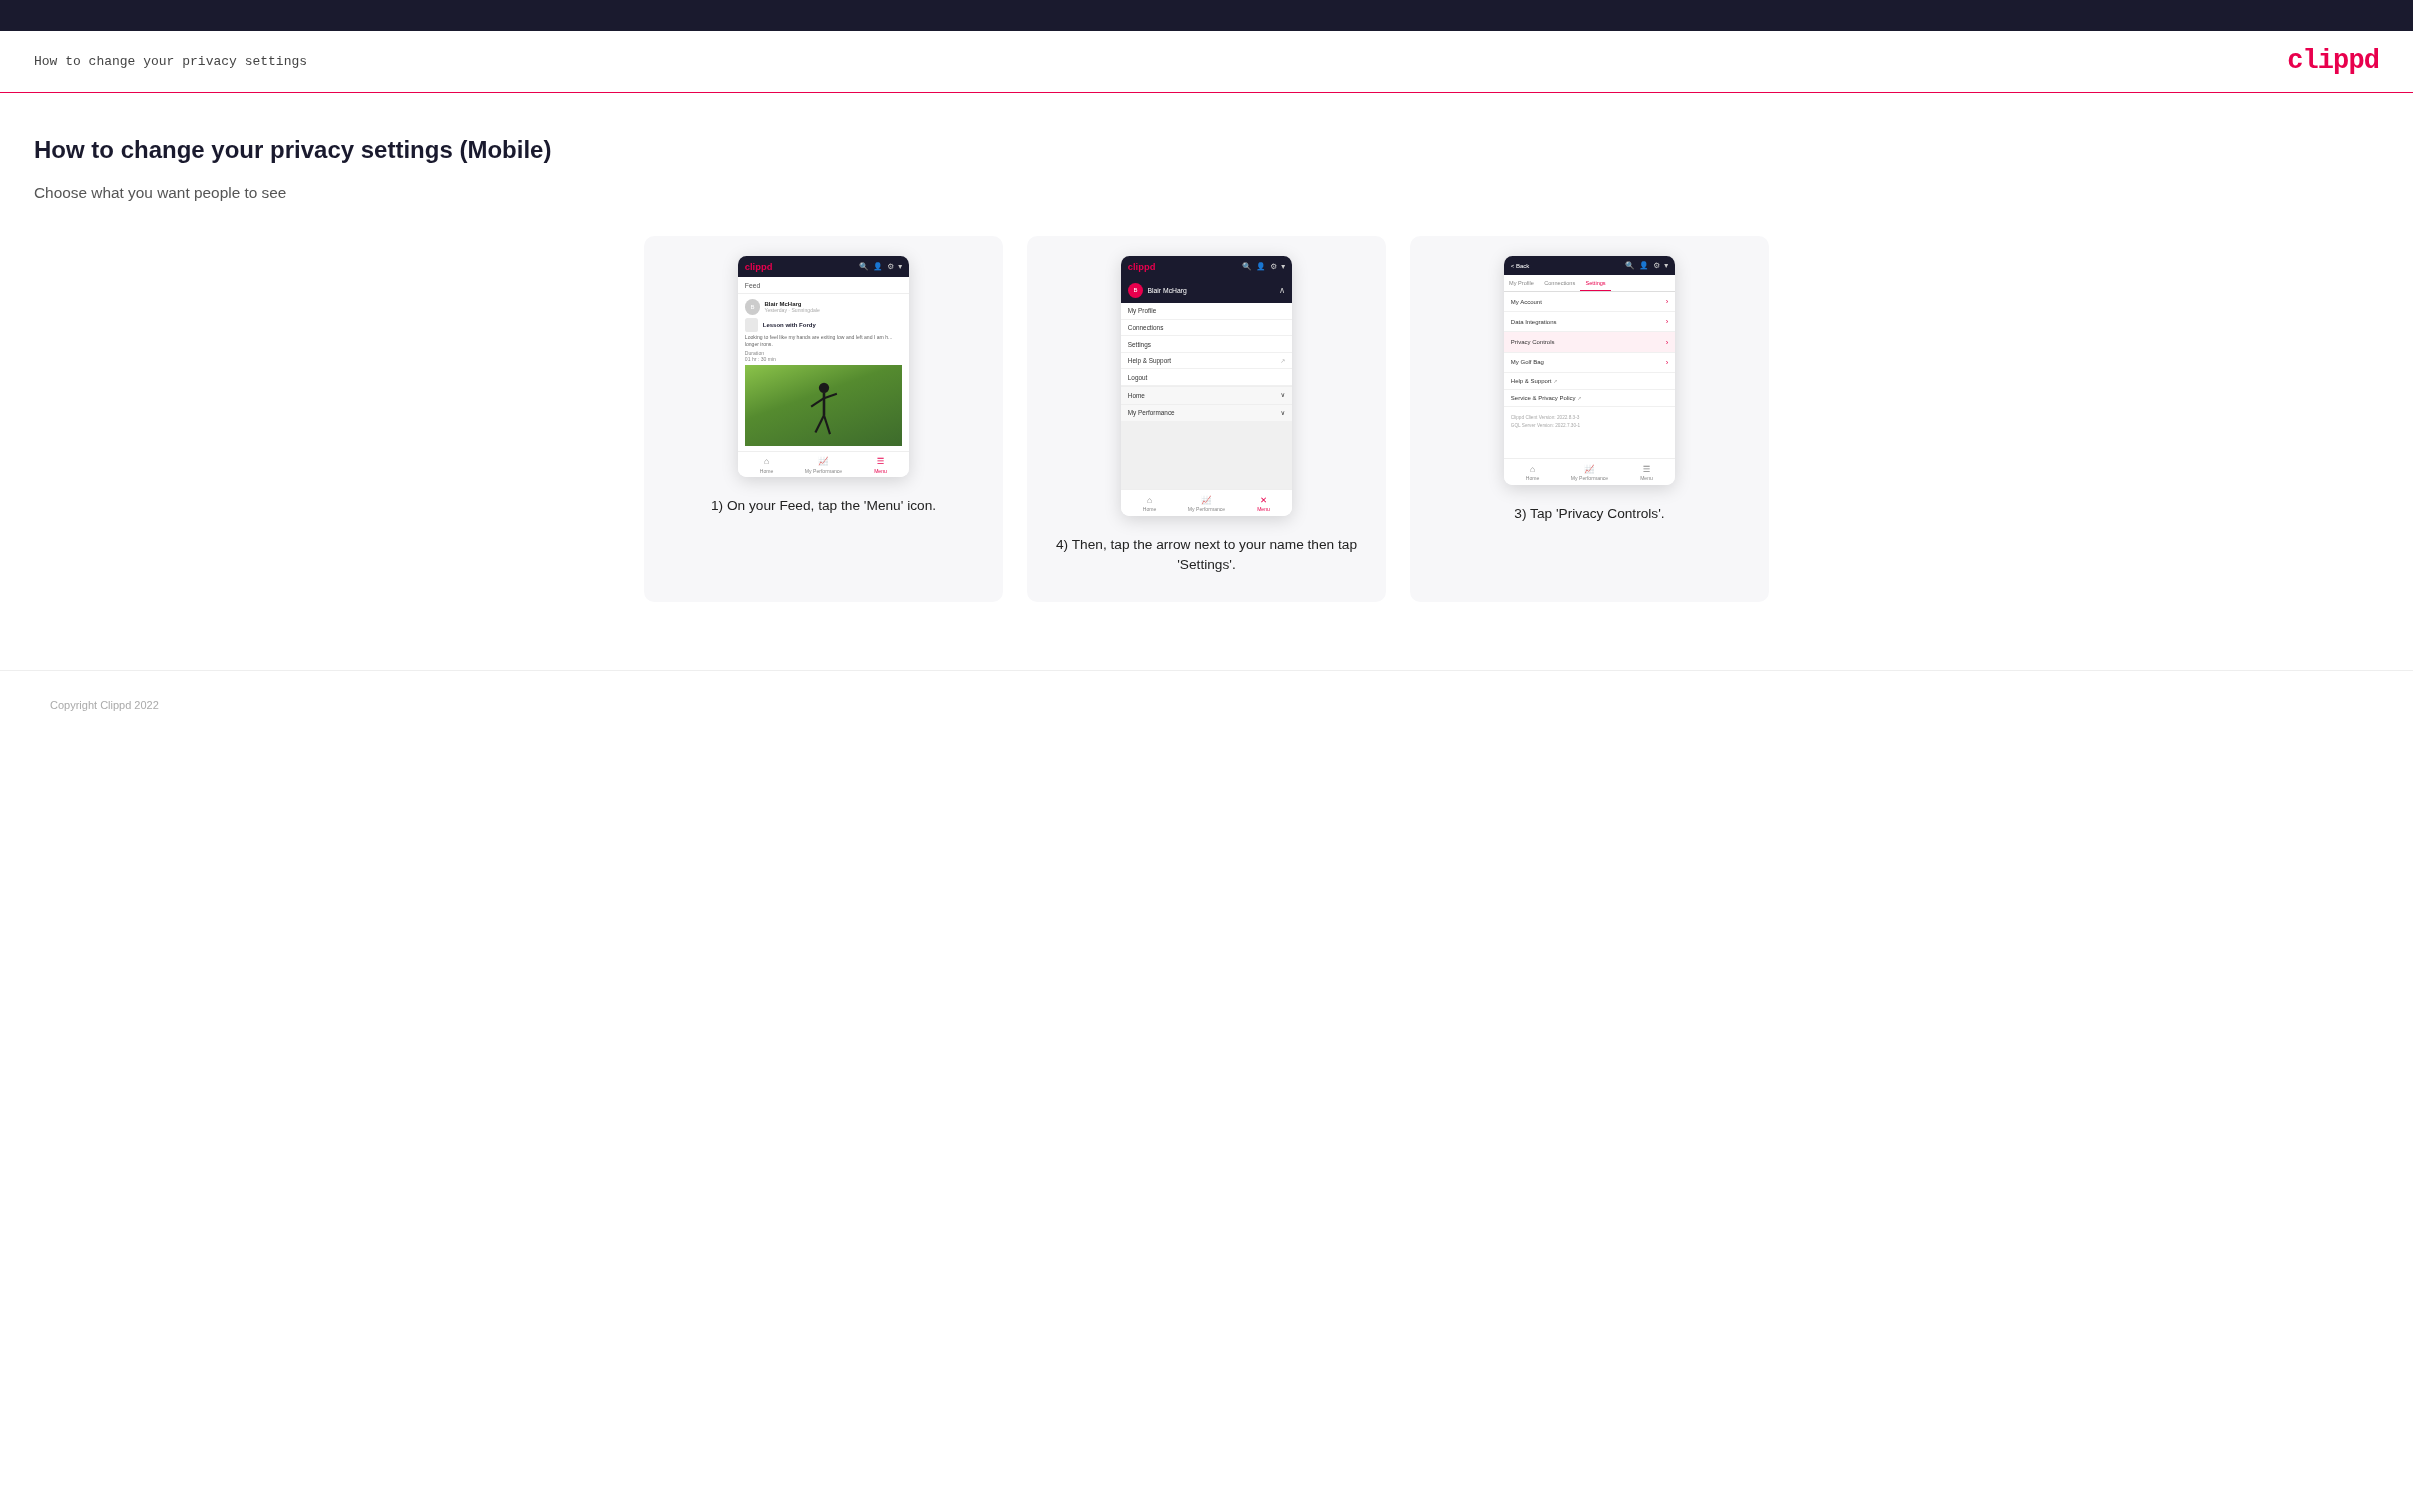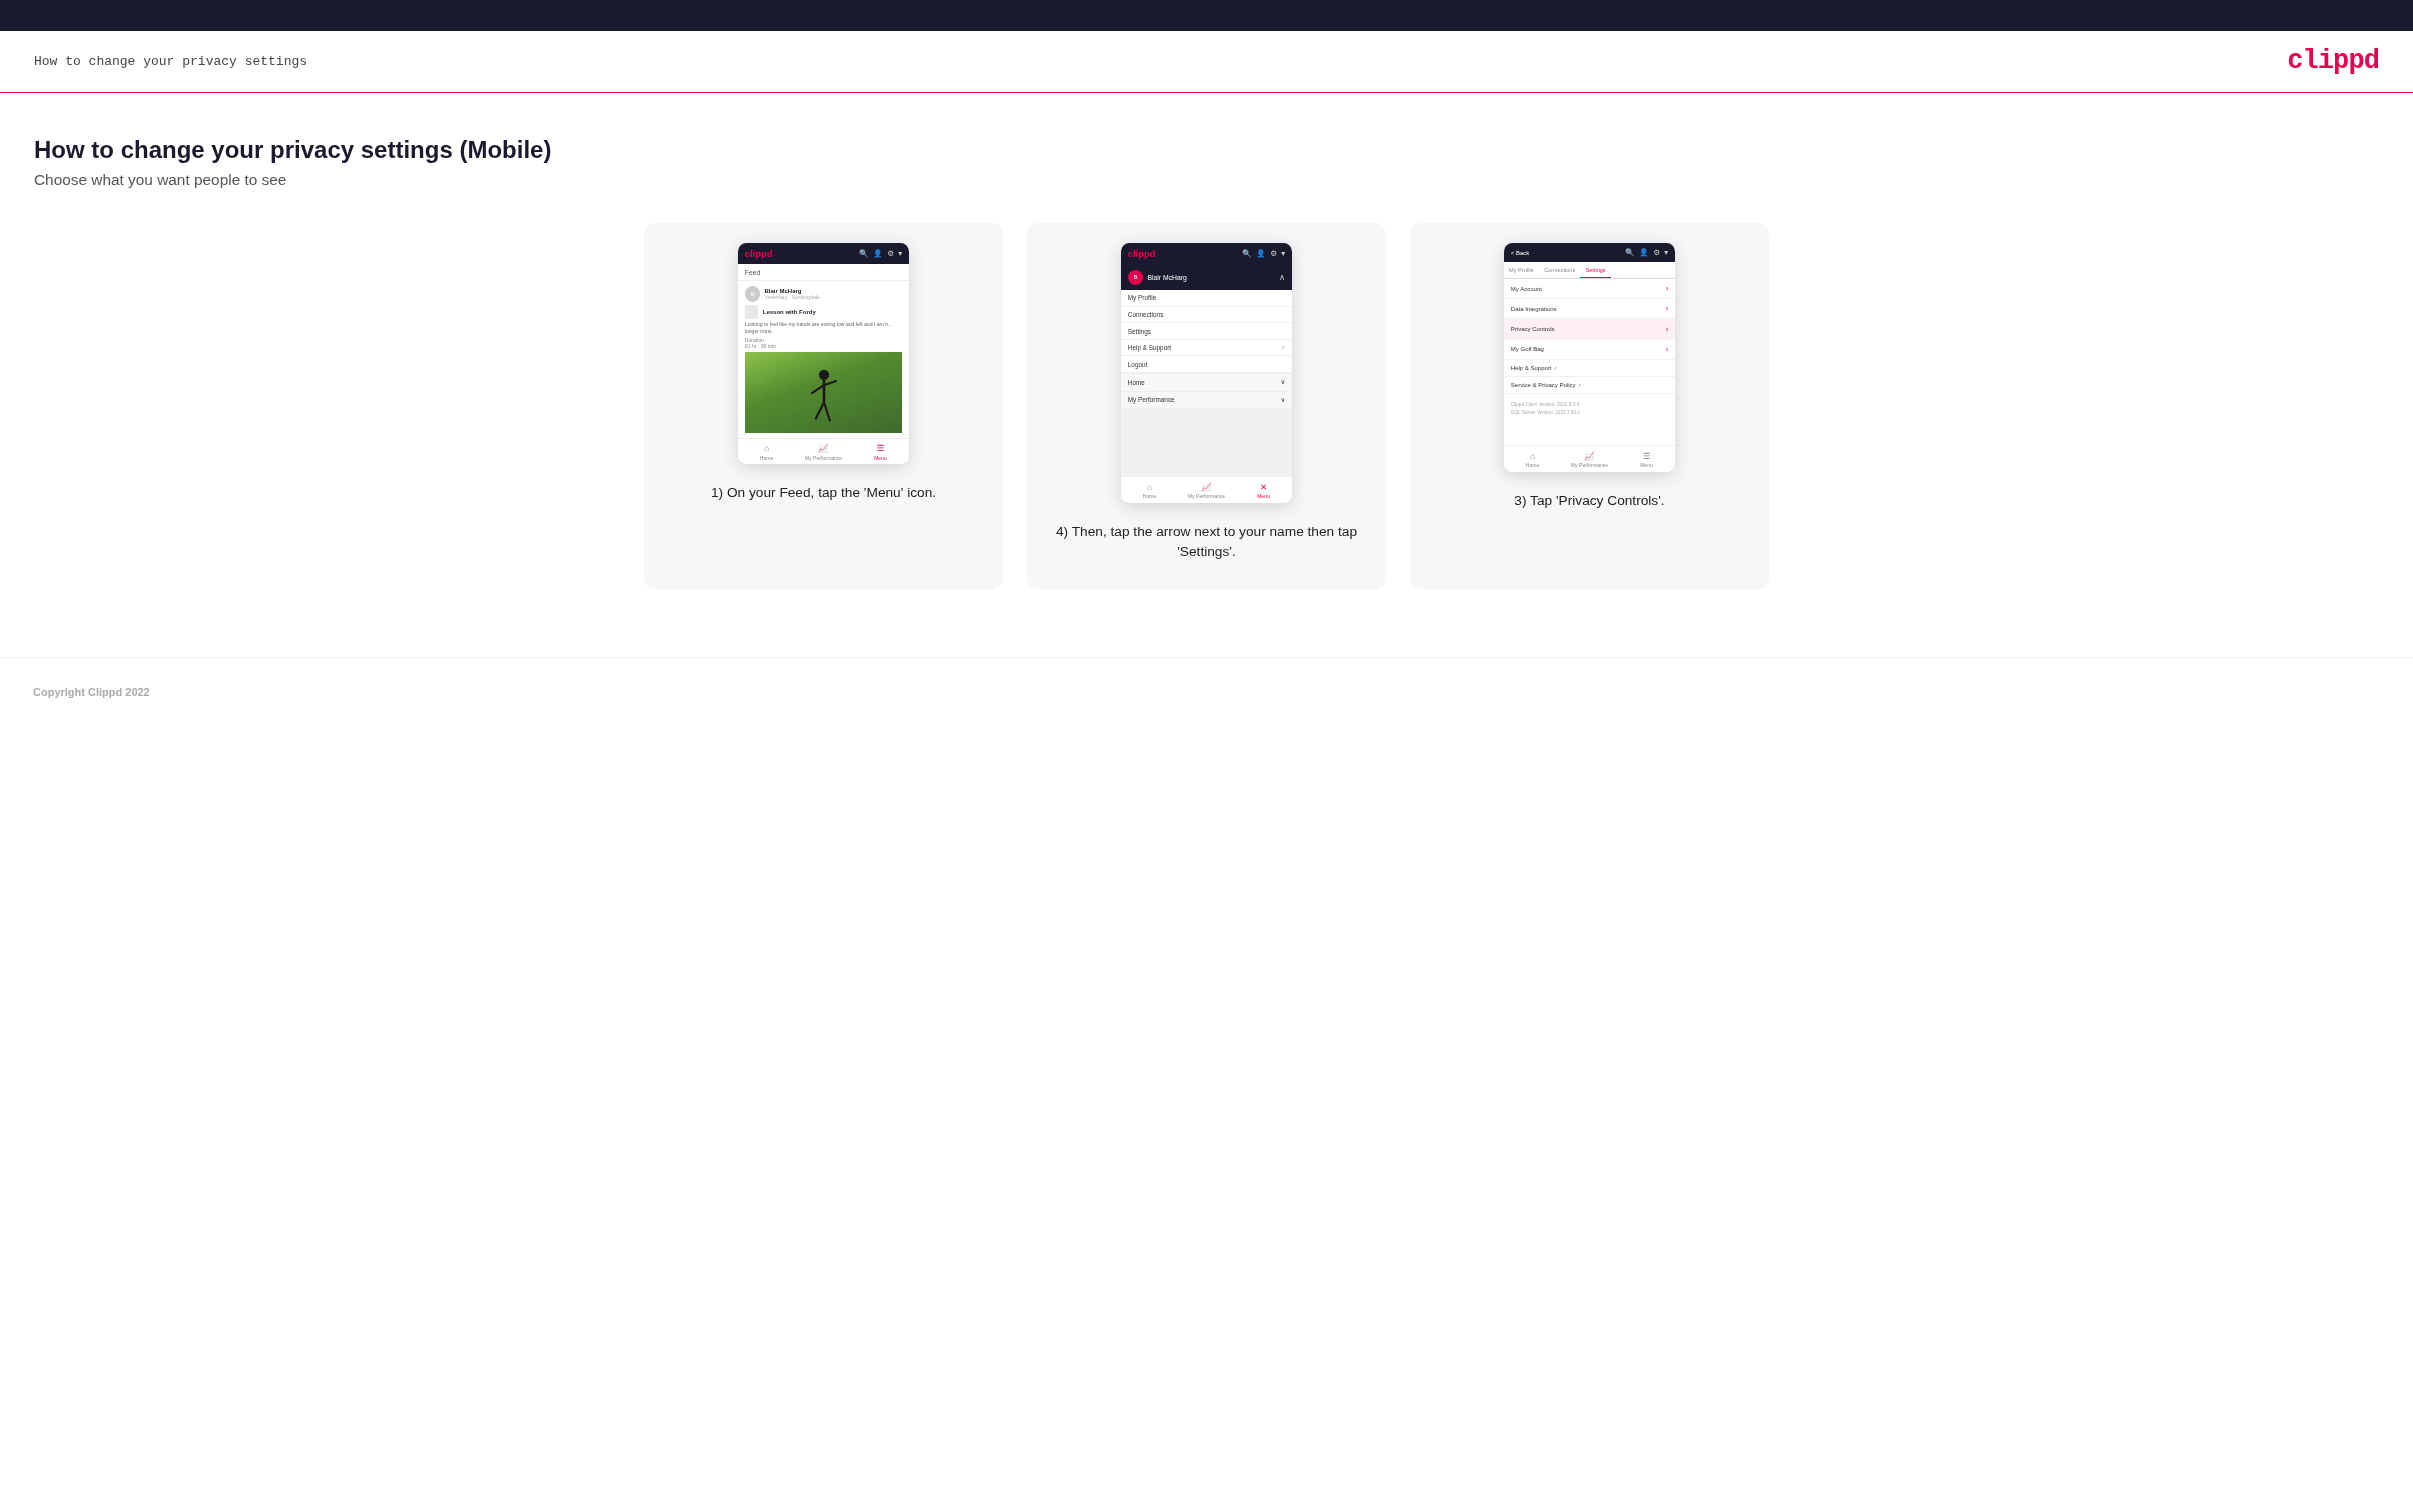--- a/index.html
+++ b/index.html
@@ -39,21 +39,21 @@
 
     
     .main {
       padding: 43px 34px 34px 34px;
     }
 
     .page-heading {
       font-size: 24px;
       font-weight: 700;
       color: #1a1a2e;
-      margin-bottom: 7px;
+      margin-bottom: 20px;
     }
     .page-subheading {
       font-size: 15.4px;
       color: #555;
       font-weight: 400;
       margin-bottom: 34px;
     }
 
     
     .steps-container {
@@ -338,24 +338,23 @@
     .screen3-version {
       padding: 6.8px 6.8px 3.4px 6.8px;
       font-size: 4.7px;
       color: #aaa;
       background: #fff;
       line-height: 1.6;
     }
 
     
     .footer {
-      padding: 26px 33px;
+      padding: 26px 50px;
       border-top: 0.9px solid #eee;
       margin-top: 34px;
-      font-weight: bold;
     }
     .footer-text {
       font-size: 11px;
       color: #aaa;
     }
   </style>
 </head>
 <body>
 
 <div class="top-bar"></div>

